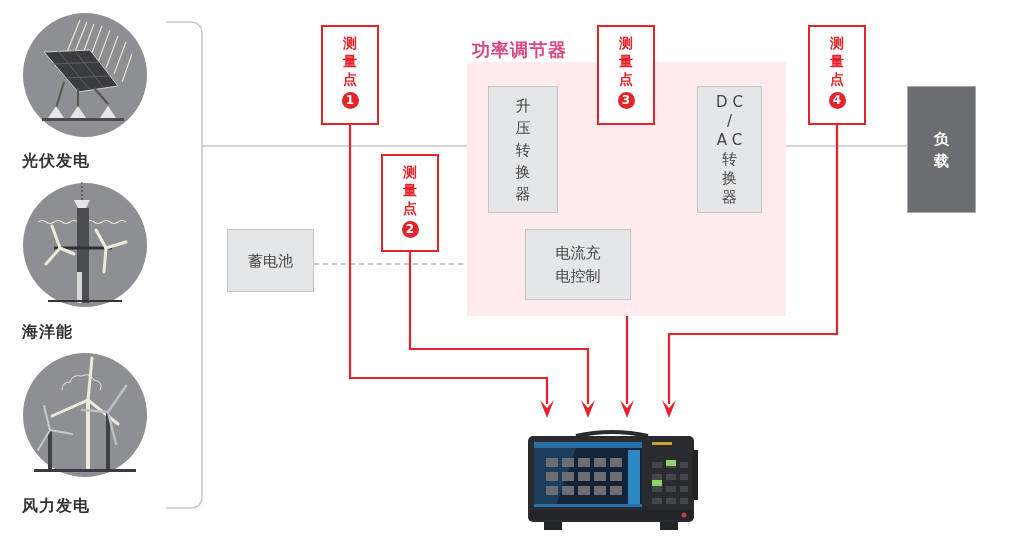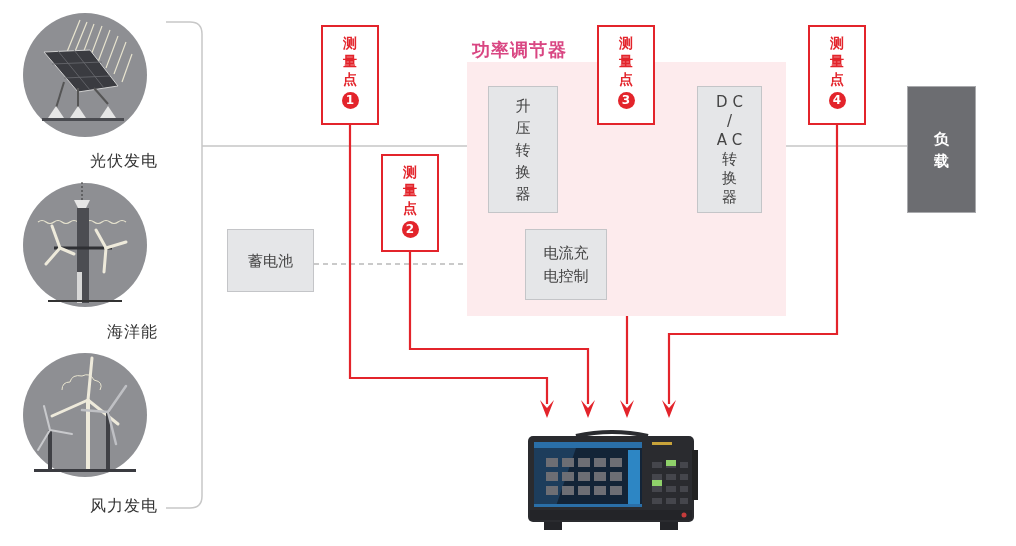--- a/index.html
+++ b/index.html
@@ -1,22 +1,22 @@
 <!DOCTYPE html>
 <html><head>
 <meta charset="utf-8">
 <style>
   html, body { margin: 0; padding: 0; background: #ffffff; }
   body { width: 1016px; height: 546px; position: relative; overflow: hidden;
          font-family: "DejaVu Sans", "Liberation Sans", sans-serif; }
   .abs { position: absolute; }
   svg.wires { position: absolute; left: 0; top: 0; }
   .source-icon { position: absolute; width: 126px; height: 126px; left: 22px; }
-  .source-label { position: absolute; width: 126px; left: 32px; text-align: right;
-                  font-size: 16px; color: #333; font-weight: normal; letter-spacing: 1px; }
+  .source-label { position: absolute; width: 126px; left: 22px; text-align: left;
+                  font-size: 16px; color: #333; font-weight: bold; letter-spacing: 1px; }
   .block { position: absolute; background: #e5e6e8; border: 1px solid #c4c5c8; box-sizing: border-box;
            display: flex; align-items: center; justify-content: center; text-align: center;
            color: #444; font-size: 15px; line-height: 22px; }
   .vtext { display: flex; flex-direction: column; align-items: center; }
   .vtext span { display: block; }
   .region { position: absolute; left: 467px; top: 62px; width: 319px; height: 254px; background: #fdebed; }
   .region-title { position: absolute; left: 472px; top: 38px; color: #d94682; font-size: 18px; font-weight: bold; letter-spacing: 1px; }
   .mp { position: absolute; width: 58px; height: 100px; background: #fff; border: 2px solid #e3242b; box-sizing: border-box;
         display: flex; flex-direction: column; align-items: center; padding-top: 7px; }
   .mp .ch { color: #e3242b; font-size: 14px; line-height: 18px; font-weight: bold; }
@@ -147,21 +147,21 @@
   <div class="vtext">
     <span>D C</span>
     <span>/</span>
     <span>A C</span>
     <span>转</span>
     <span>换</span>
     <span>器</span>
   </div>
 </div>
 
-<div class="block" style="left:525px;top:229px;width:82px;height:71px;line-height:23px;">
+<div class="block" style="left:525px;top:229px;width:106px;height:71px;line-height:23px;">
   <div class="vtext">
     <span>电流充</span>
     <span>电控制</span>
   </div>
 </div>
 
 <div class="block" style="left:227px;top:229px;width:87px;height:63px;">
   <span>蓄电池</span>
 </div>
 

